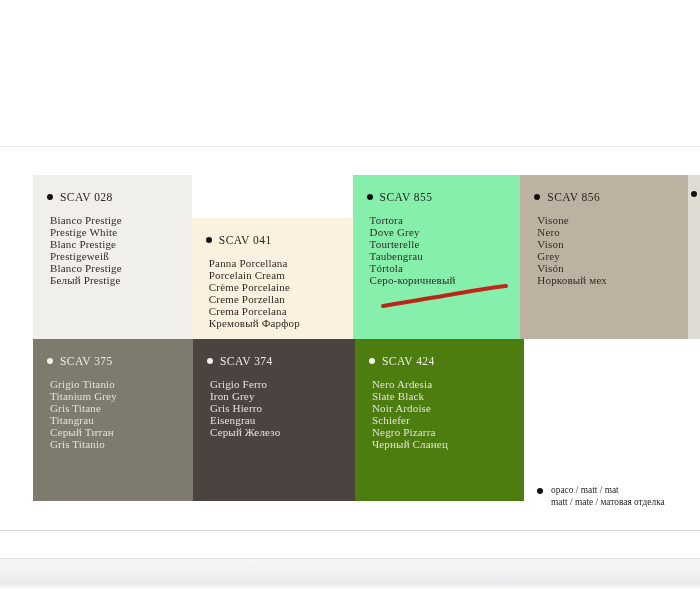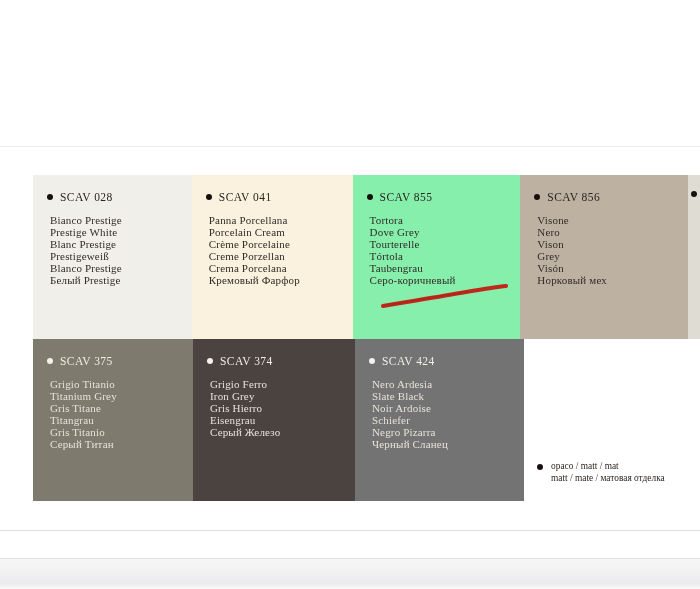--- a/index.html
+++ b/index.html
@@ -21,28 +21,28 @@
 
   
   .grid{position:absolute;left:33px;top:175px;width:667px;}
 
   .row{display:flex;align-items:flex-start;}
   .row-top{height:164px;}
   .row-bottom{height:162px;}
 
   .panel{position:relative;box-sizing:border-box;height:100%;overflow:hidden;}
   .p-028{width:160px;background:#f1efe9;}
-  .p-041{width:162px;background:#faf1de;}
+  .p-041{width:162px;background:#faf1de;margin-top:43px;}
   .p-855{width:169px;background:#86efac;}
   .p-856{width:169px;background:#bdb1a2;}
   .p-edge{width:12px;background:#dfdcd4;}
 
   .p-375{width:160px;background:#7e7a6e;}
   .p-374{width:162px;background:#4b4340;}
-  .p-424{width:169px;background:#737373;}
+  .p-424{width:169px;background:#4d7c0f;}
   .p-blank{width:12px;background:transparent;}
 
   .code-line{
     display:flex;align-items:center;
     padding:16px 0 0 14px;
     letter-spacing:.02em;
   }
   .bullet{
     width:6px;height:6px;border-radius:50%;
     background:#15100e;flex:0 0 auto;margin-right:7px;
@@ -72,21 +72,21 @@
   .edge-bullet{
     position:absolute;left:3px;top:16px;
     width:6px;height:6px;border-radius:50%;background:#15100e;
   }
 
   
   .annotation{position:absolute;left:347px;top:105px;width:140px;height:30px;pointer-events:none;}
 
   
   .legend{
-    position:absolute;left:537px;top:460px;
+    position:absolute;left:537px;top:484px;
     display:flex;align-items:flex-start;
   }
   .legend .bullet{margin-top:4px;margin-right:8px;width:6px;height:6px;}
   .legend-text{font-size:9.4px;line-height:12.4px;color:#2e2824;white-space:nowrap;}
 </style>
 </head>
 <body>
 
 <div class="page">
 
@@ -128,22 +128,22 @@
 
       <div class="panel p-855">
         <div class="code-line">
           <span class="bullet"></span>
           <span class="code">SCAV 855</span>
         </div>
         <div class="names">
           <div>Tortora</div>
           <div>Dove Grey</div>
           <div>Tourterelle</div>
+          <div>Taubengrau</div>
           <div>Tórtola</div>
-          <div>Taubengrau</div>
           <div>Серо-коричневый</div>
         </div>
       </div>
 
       <div class="panel p-856">
         <div class="code-line">
           <span class="bullet"></span>
           <span class="code">SCAV 856</span>
         </div>
         <div class="names">
@@ -167,22 +167,22 @@
       <div class="panel p-375">
         <div class="code-line">
           <span class="bullet light"></span>
           <span class="code light">SCAV 375</span>
         </div>
         <div class="names light">
           <div>Grigio Titanio</div>
           <div>Titanium Grey</div>
           <div>Gris Titane</div>
           <div>Titangrau</div>
+          <div>Серый Титан</div>
           <div>Gris Titanio</div>
-          <div>Серый Титан</div>
         </div>
       </div>
 
       <div class="panel p-374">
         <div class="code-line">
           <span class="bullet light"></span>
           <span class="code light">SCAV 374</span>
         </div>
         <div class="names light">
           <div>Grigio Ferro</div>

